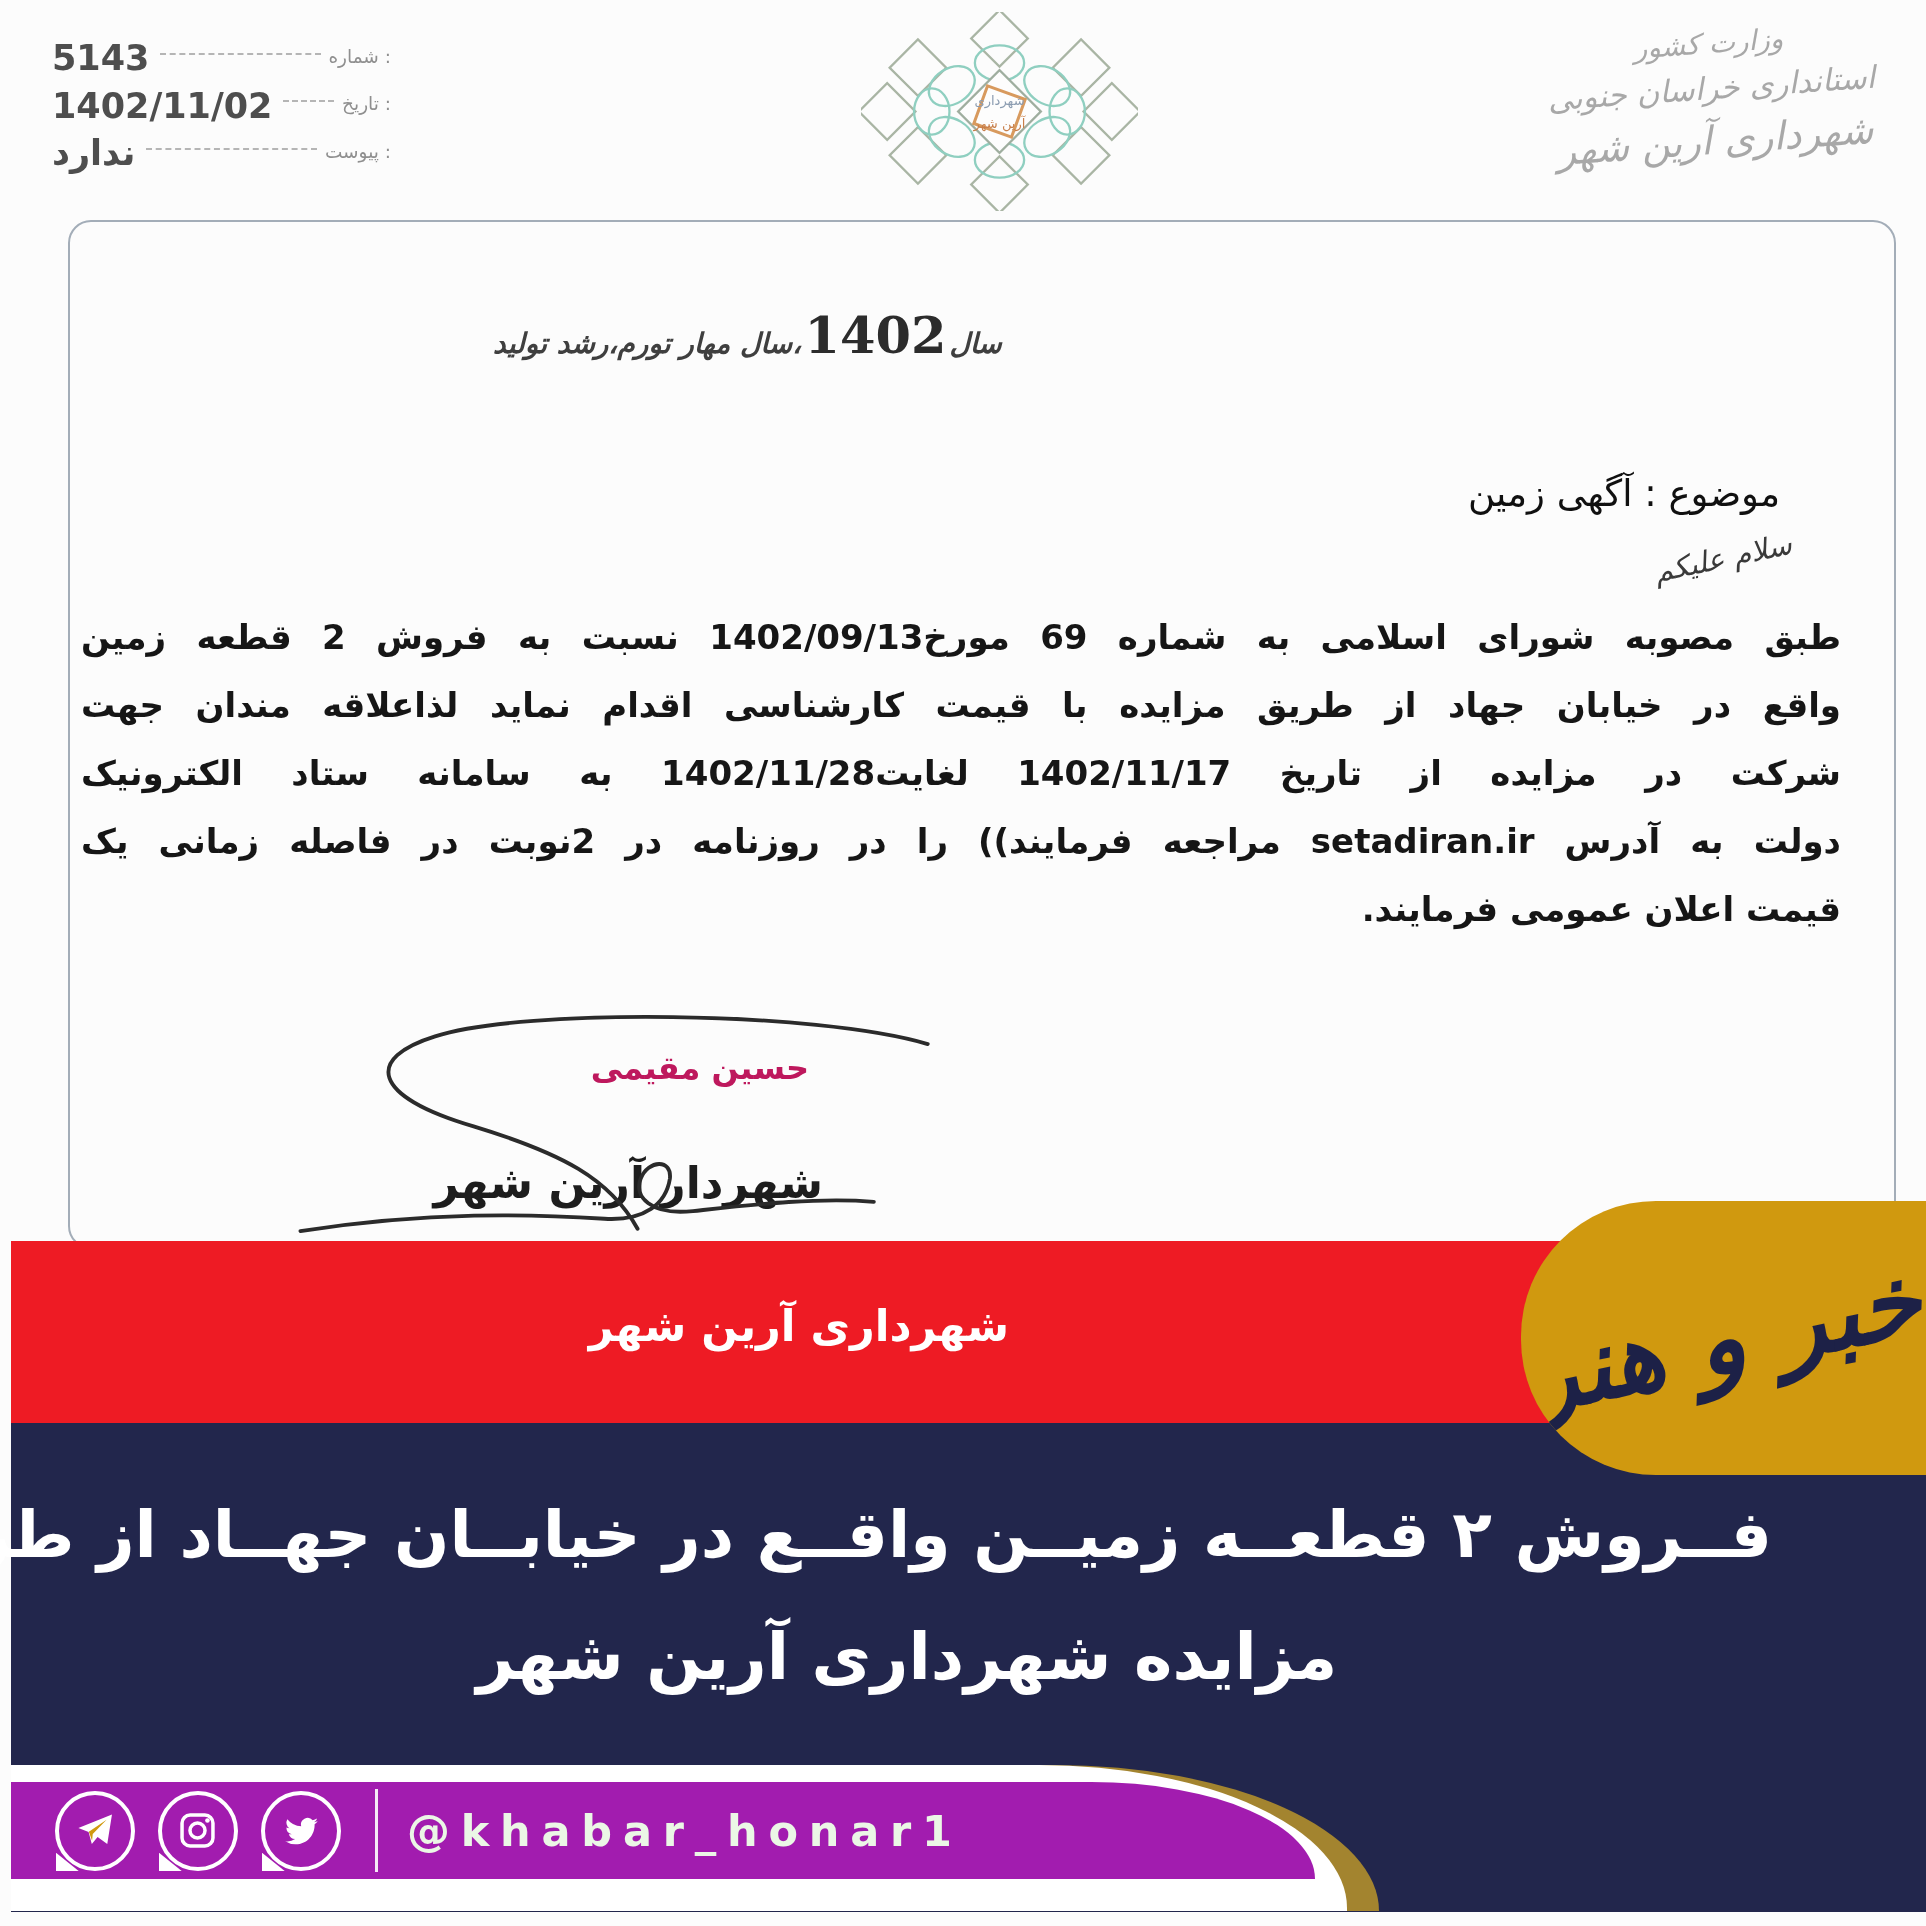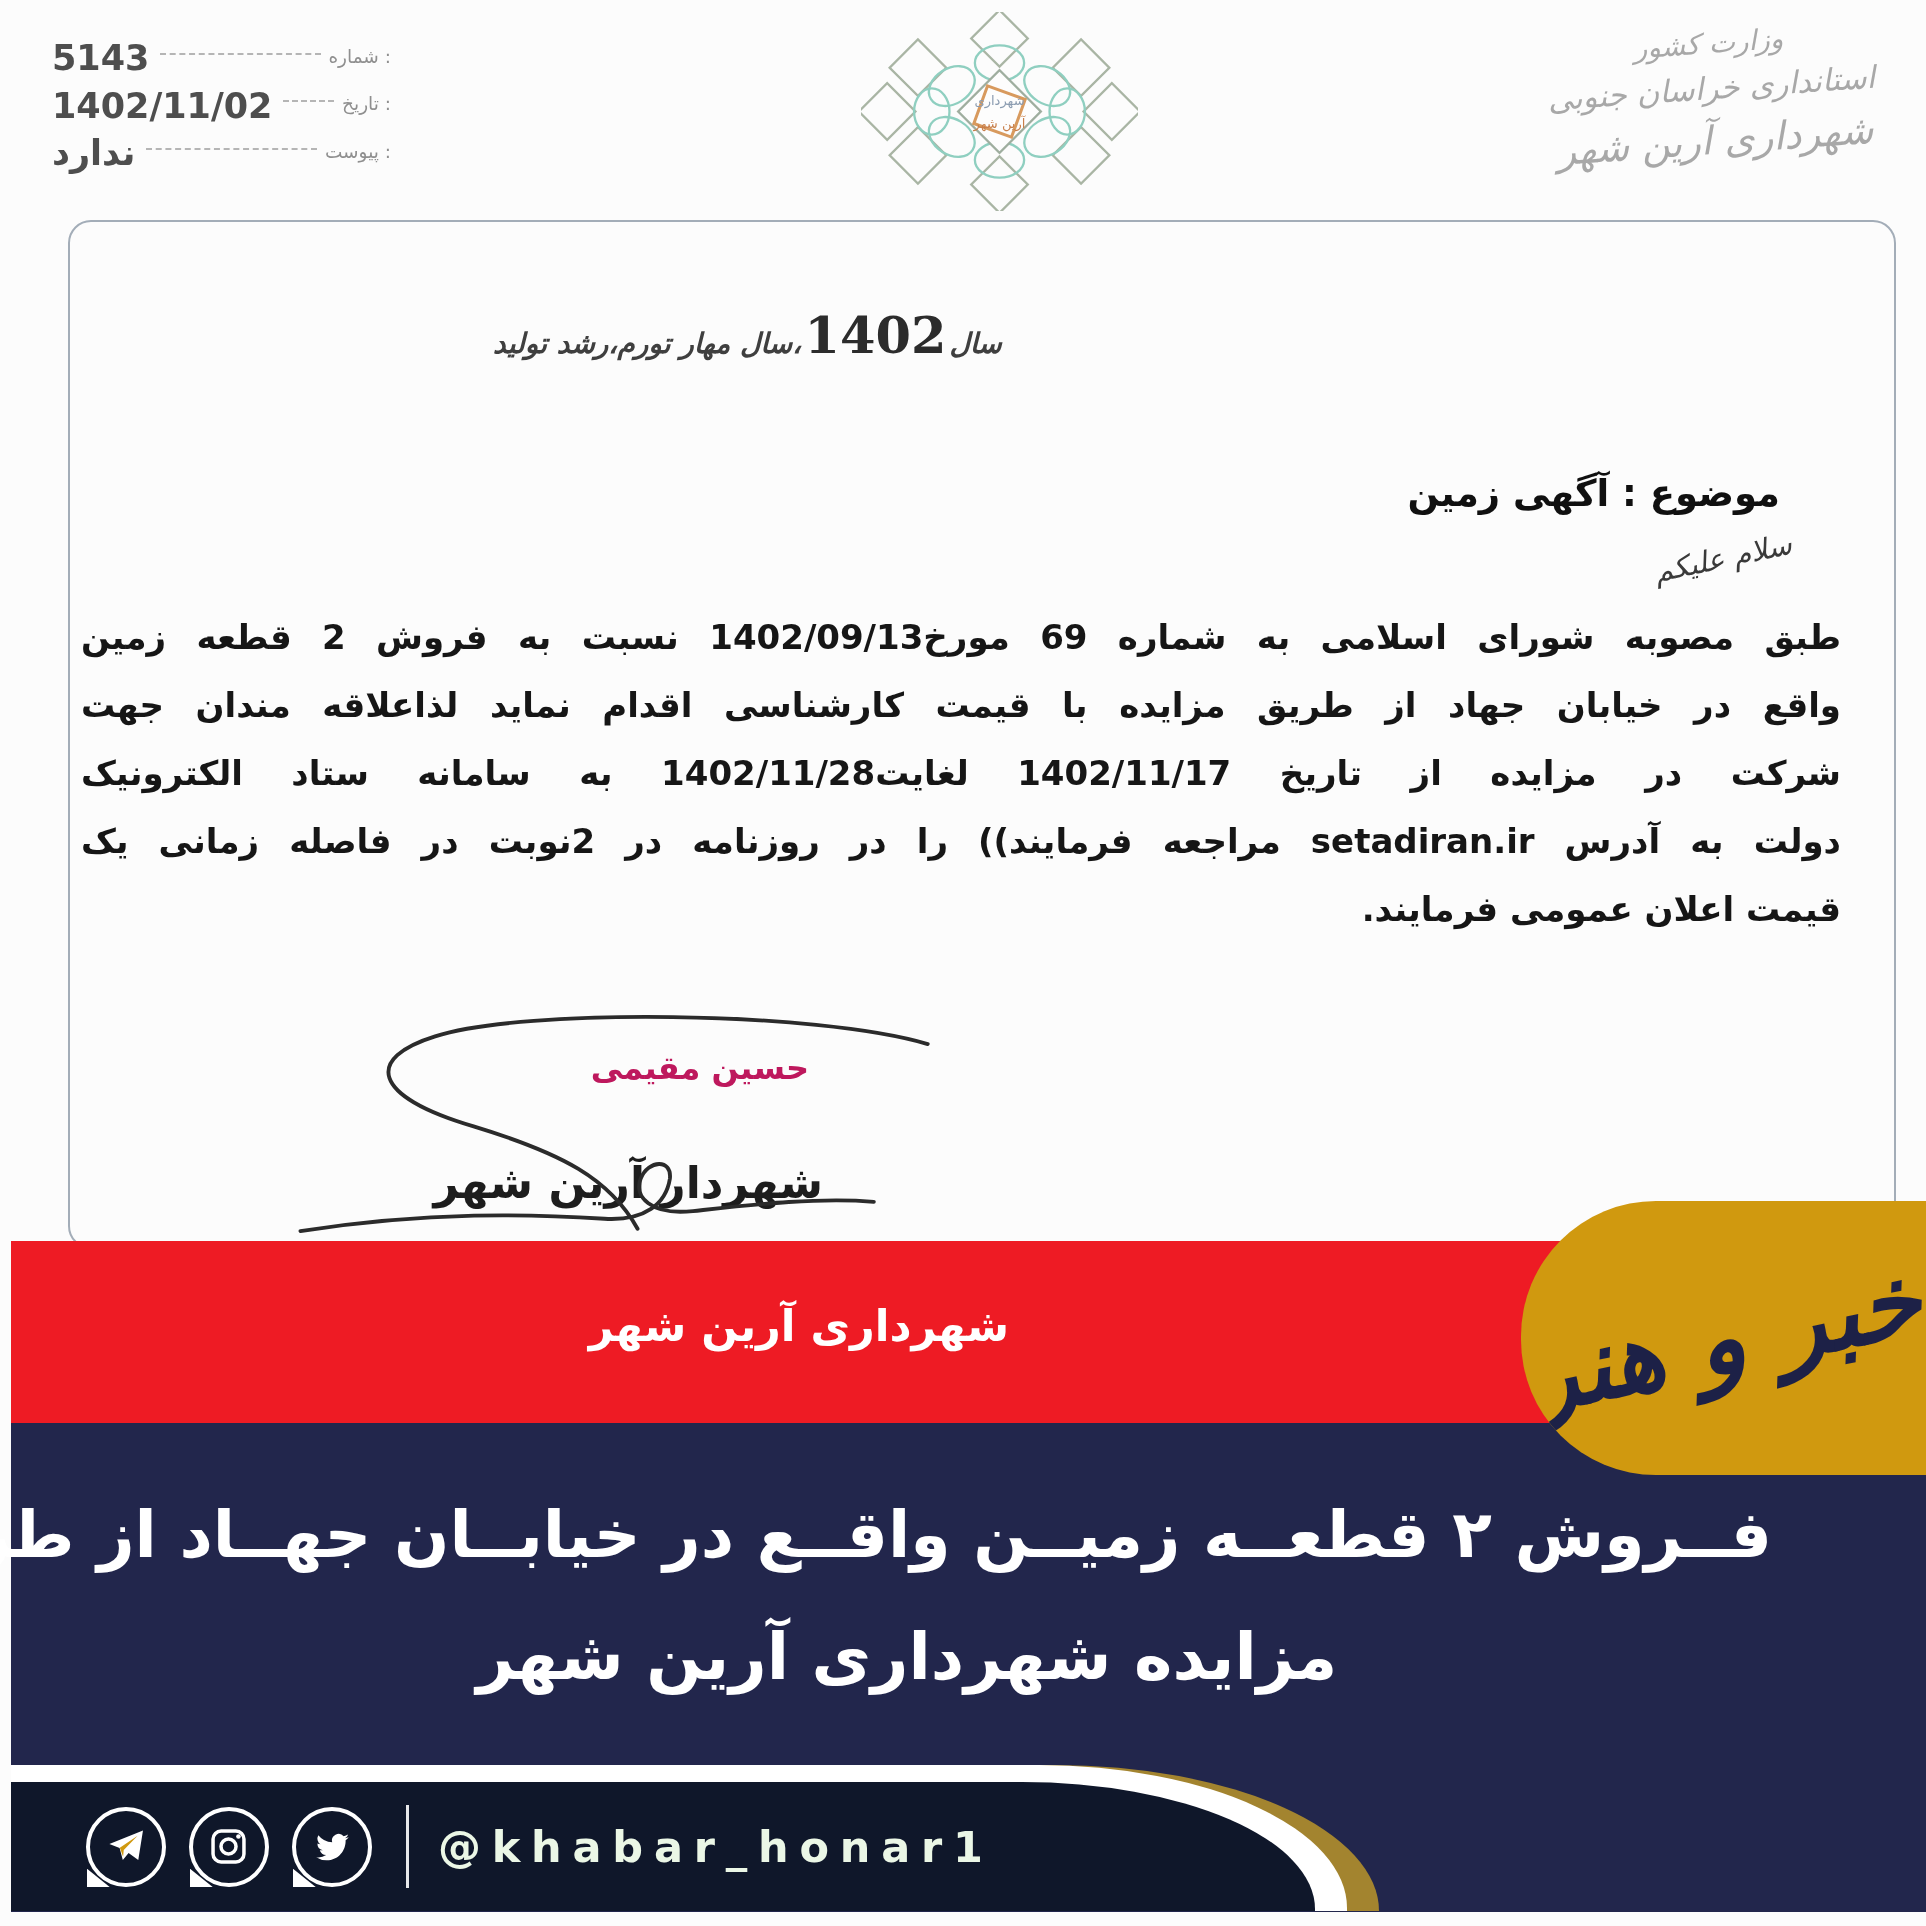--- a/index.html
+++ b/index.html
@@ -27,21 +27,21 @@
          border:2.3px solid #a3adb8;border-radius:23px;background:transparent;}
 
   .year-slogan{position:absolute;left:493px;top:305px;width:863px;direction:rtl;
                text-align:left;color:#3f3f3f;white-space:nowrap;}
   .ys-small{font-family:"DejaVu Serif","Liberation Serif",serif;font-style:italic;
             font-size:28px;font-weight:bold;}
   .ys-year{font-family:"DejaVu Serif","Liberation Serif",serif;font-size:51px;
            font-weight:bold;color:#2c2c2c;letter-spacing:1.5px;padding:0 3.1px;}
 
   .subject{position:absolute;right:146px;top:472px;direction:rtl;font-size:37px;
-           font-weight:bold;color:#101010;}
+           font-weight:normal;color:#101010;}
   .salutation{position:absolute;right:133px;top:541px;direction:rtl;font-size:29px;
               color:#3a3a3a;font-family:"DejaVu Serif","Liberation Serif",serif;
               font-style:italic;transform:rotate(-12deg);}
 
   .letter-body{position:absolute;left:81px;right:85px;top:603px;direction:rtl;}
   .body-line{font-size:34px;font-weight:bold;color:#161616;height:68px;line-height:68px;
              text-align:justify;text-align-last:justify;white-space:nowrap;}
   .body-line.first{padding-right:46px;}
   .body-line.last{text-align-last:right;}
 
@@ -66,23 +66,23 @@
                justify-content:center;overflow:hidden;}
   .brand-text{font-family:"DejaVu Serif","Liberation Serif",serif;font-style:italic;font-weight:bold;
               font-size:99px;color:#1d2147;transform:rotate(-12deg);white-space:nowrap;
               letter-spacing:-4.6px;direction:rtl;}
 
   
   .footer-olive{position:absolute;left:10.8px;top:1765px;width:1368px;height:146px;background:#a3842f;
                 border-top-right-radius:324px 146px;z-index:2;}
   .footer-white{position:absolute;left:10.8px;top:1765px;width:1336px;height:146px;background:#ffffff;
                 border-top-right-radius:308px 143px;z-index:3;}
-  .footer-gold{position:absolute;left:10.8px;top:1782px;width:1304px;height:129px;background:#0f172a;
+  .footer-gold{position:absolute;left:10.8px;top:1782px;width:1304px;height:97px;background:#a21caf;
                border-top-right-radius:293px 127px;z-index:4;display:flex;align-items:center;
-               padding-left:75px;box-sizing:border-box;}
+               padding-left:44px;box-sizing:border-box;}
   .social{display:flex;gap:23px;align-items:center;}
   .social-circle{position:relative;width:80px;height:80px;border:4.6px solid #ffffff;border-radius:50%;
                  display:flex;align-items:center;justify-content:center;box-sizing:border-box;}
   .social-circle::after{content:"";position:absolute;left:-3.1px;bottom:-4.6px;width:23px;height:18.5px;
                  background:#ffffff;clip-path:polygon(0 0,100% 100%,0 100%);}
   .social-circle svg{width:43px;height:43px;position:relative;z-index:1;}
   .footer-sep{width:3.1px;height:83px;background:#ffffff;opacity:.9;margin:0 29px 0 34px;}
   .handle{direction:ltr;font-size:43px;font-weight:bold;letter-spacing:10.8px;color:#ebf7e6;white-space:nowrap;}
 </style>
 </head>

